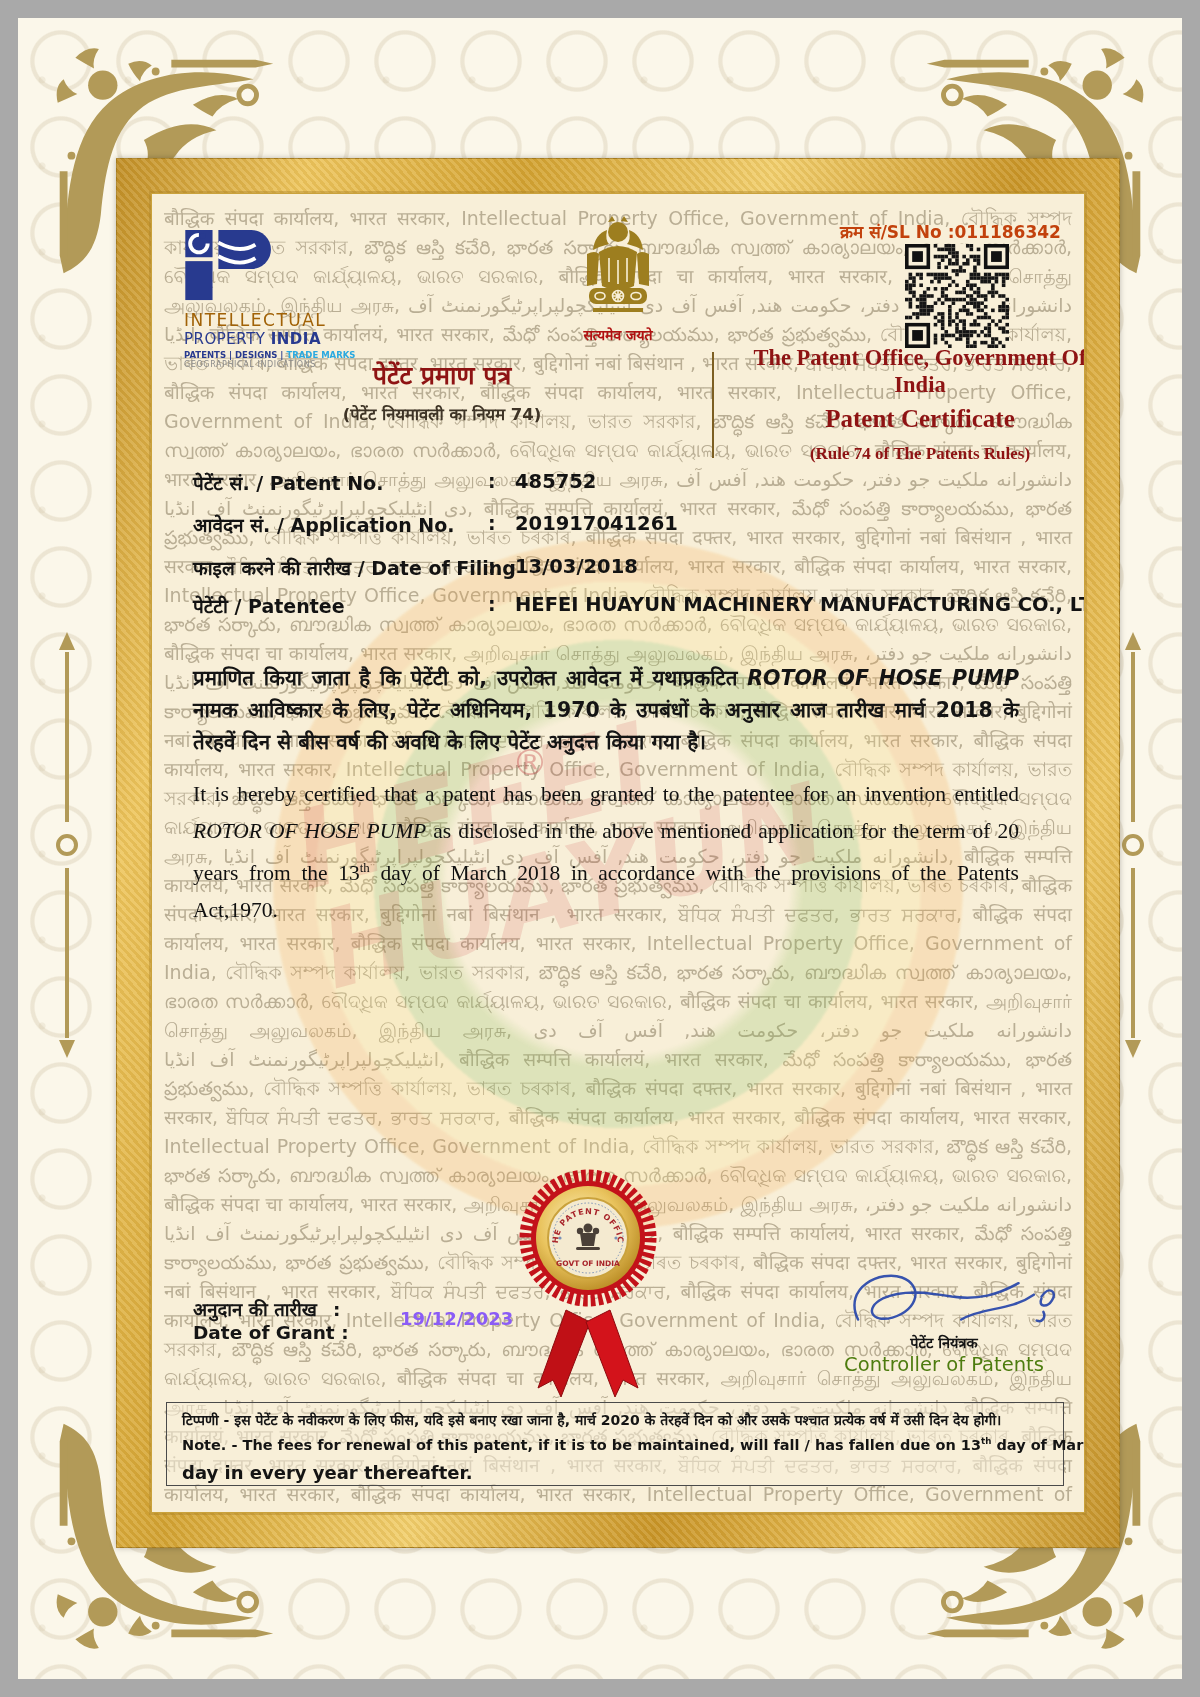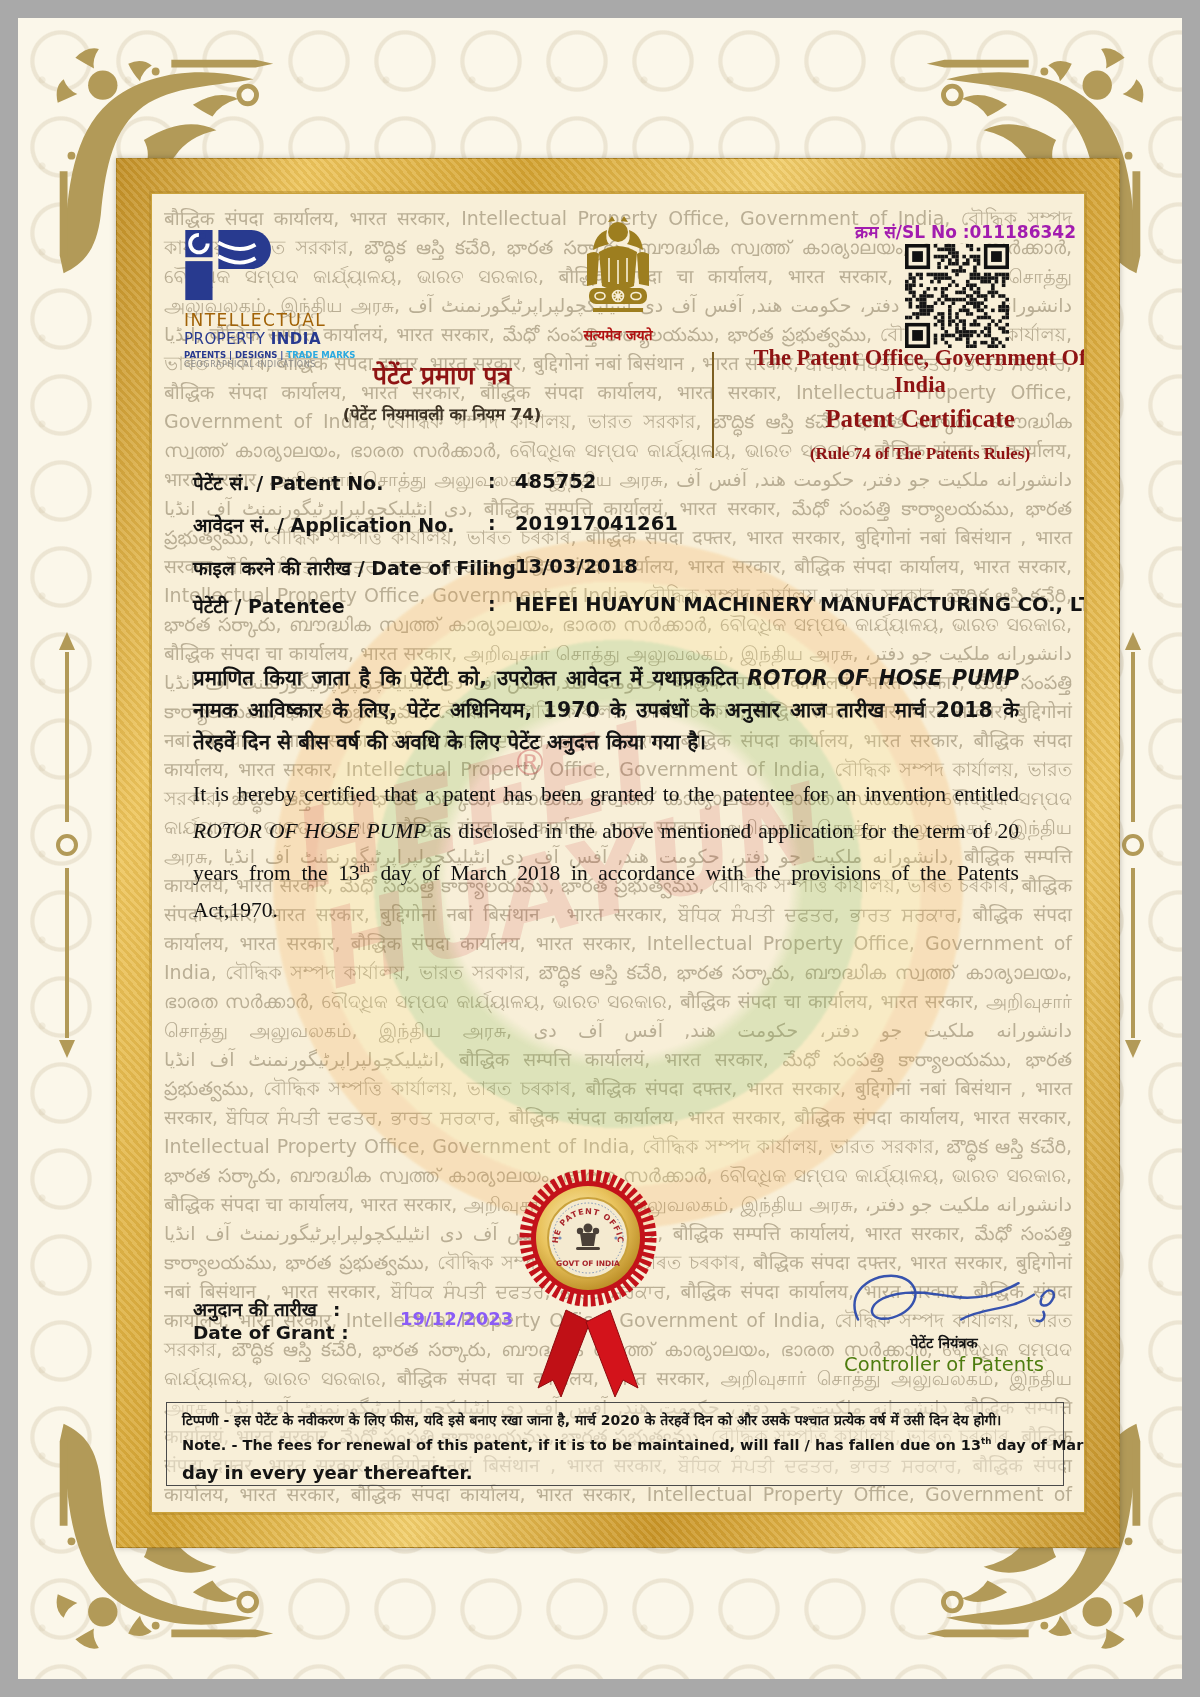--- a/index.html
+++ b/index.html
@@ -58,22 +58,22 @@
   .ipo-l2 b { font-weight:bold; }
   .ipo-l3 { font-size:8.5px; color:#283a8f; font-weight:bold; margin-top:2px; }
   .ipo-l3 .tm { color:#2aa9e0; }
   .ipo-l4 { font-size:8px; color:#8b8b8b; letter-spacing:.6px; }
 
   
   .emblem { position:absolute; left:398px; top:22px; width:136px; text-align:center; }
   .emblem-motto { font-size:14px; font-weight:bold; color:#b01010; margin-top:1px; }
 
   
-  .serial { position:absolute; left:688px; top:26px; width:236px; text-align:right;
-    font-size:17px; font-weight:bold; color:#a21caf; }
+  .serial { position:absolute; left:688px; top:26px; width:236px; text-align:left;
+    font-size:17px; font-weight:bold; color:#c2410c; }
   .qr { position:absolute; left:753px; top:50px; width:104px; height:104px; background:#f8efd8; }
   .qr svg { width:100%; height:100%; }
 
   
   .h-left  { position:absolute; left:60px; top:150px; width:460px; text-align:center; color:#8e1313; }
   .h-hi1, .h-hi2 { font-size:25px; font-weight:bold; }
   .h-hi2 { margin-top:13px; }
   .h-rule-hi { font-size:16.5px; font-weight:bold; color:#3e3426; margin-top:11px; }
   .h-div { position:absolute; left:560px; top:158px; width:2px; height:106px; background:#7d5f22; }
   .h-right { position:absolute; left:586px; top:150px; width:364px; text-align:center;

